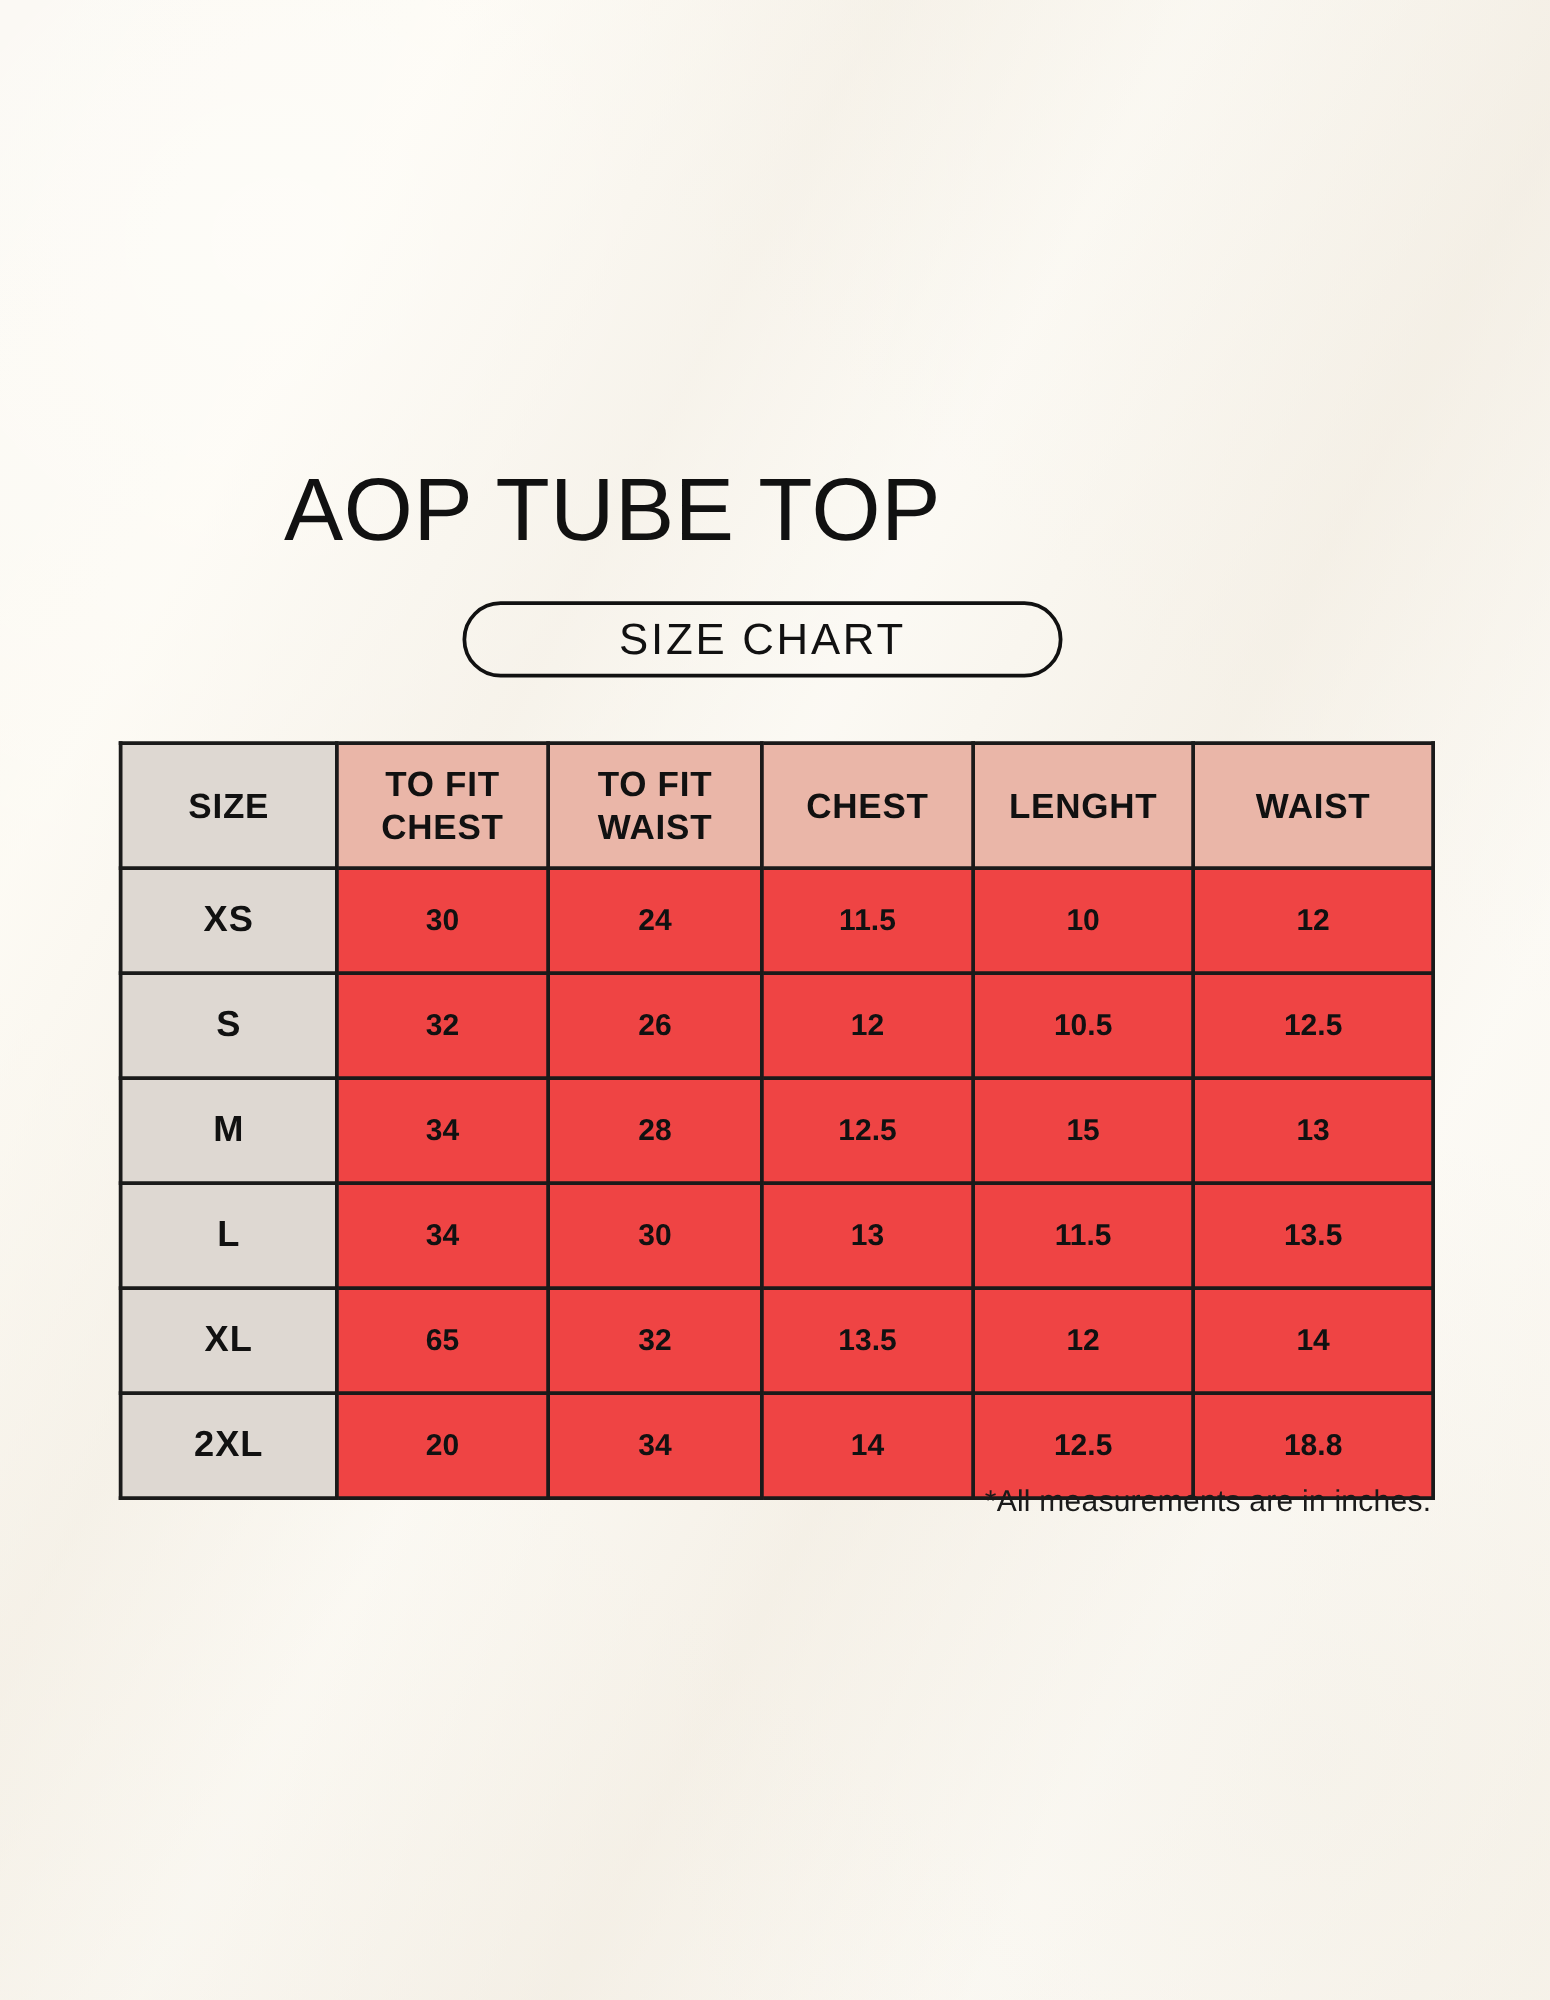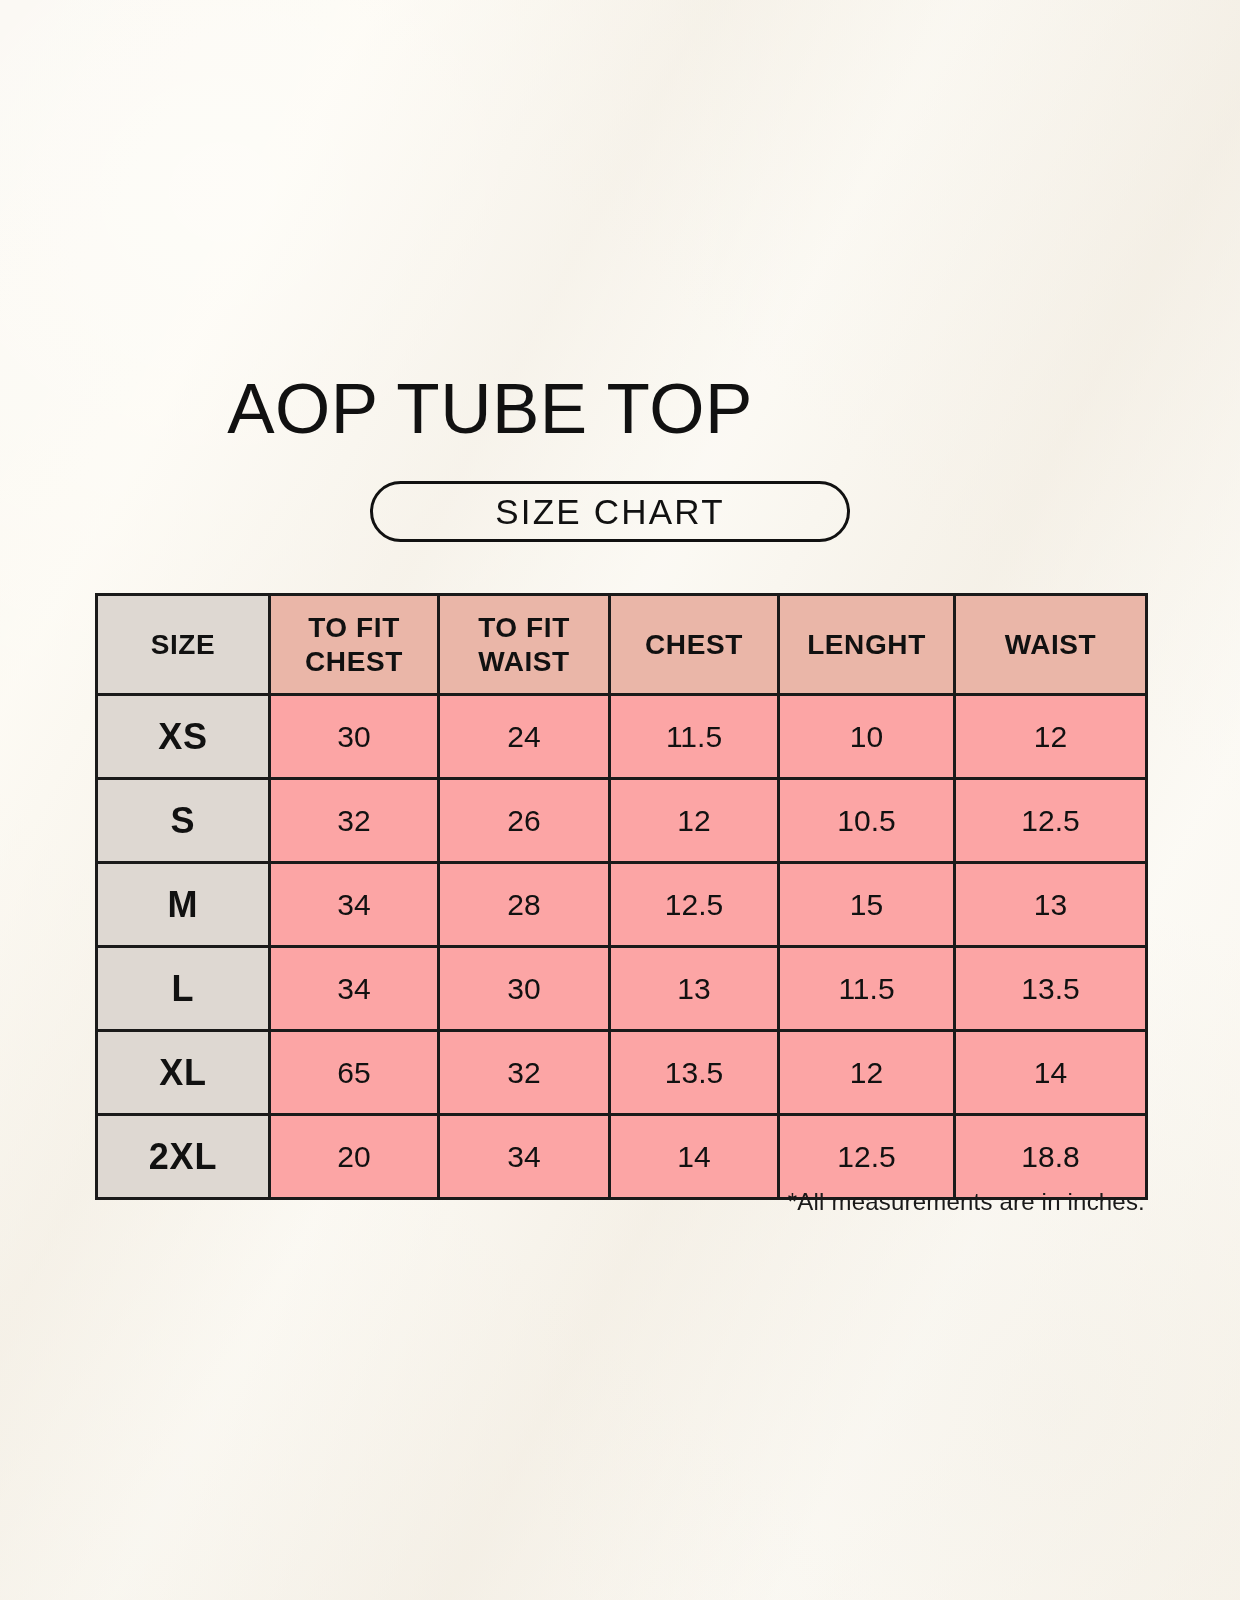--- a/index.html
+++ b/index.html
@@ -120,27 +120,27 @@
     letter-spacing: 0.6px;
     line-height: 1.2;
     background: #eab6a8;
   }
   thead th.hdr-size {
     background: #ded8d2;
   }
 
   tbody td {
     height: 81px;
-    font-size: 30px;
-    font-weight: 400;
-    background: #fca5a5;
+    font-size: 24px;
+    font-weight: 700;
+    background: #ef4444;
   }
   tbody td.size-cell {
     background: #ded8d2;
-    font-size: 36px;
+    font-size: 29px;
     font-weight: 700;
     letter-spacing: 0.8px;
   }
 
   
   .footnote {
     position: absolute;
     left: 95px;
     top: 1188px;
     width: 1050px;

